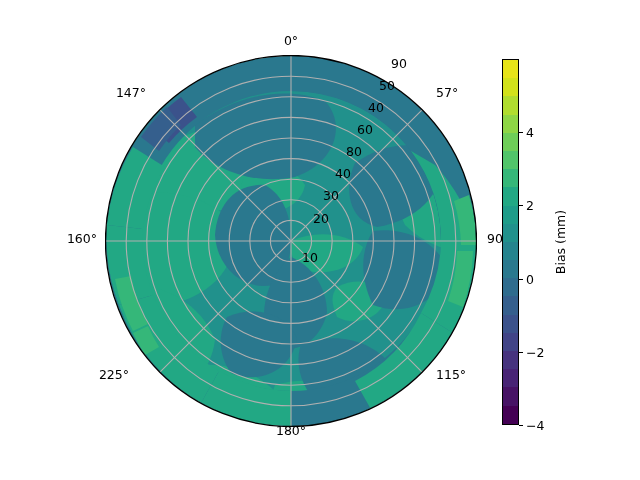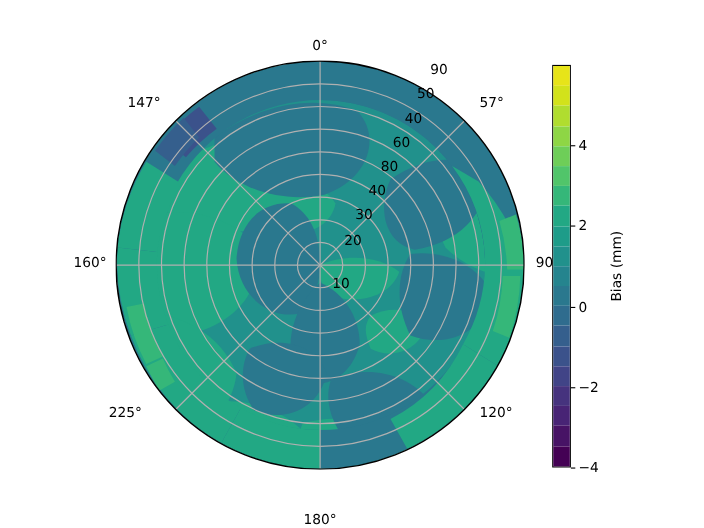--- a/index.html
+++ b/index.html
@@ -22,21 +22,21 @@
   #polar-svg{position:absolute;left:0;top:0;width:372px;height:372px;}
 
   
   .ang-label{
     position:absolute;font-size:12.5px;color:#000;white-space:nowrap;
   }
   .ang-0  {left:186px;top:-22px;transform:translateX(-50%);}
   .ang-45 {left:331px;top:30px;}
   .ang-90 {left:382px;top:176px;}
   .ang-135{left:331px;top:312px;}
-  .ang-180{left:186px;top:368px;transform:translateX(-50%);margin-top:41px;}
+  .ang-180{left:186px;top:368px;transform:translateX(-50%);}
   .ang-225{left:24px;top:312px;transform:translateX(-100%);}
   .ang-270{left:-8px;top:176px;transform:translateX(-100%);}
   .ang-315{left:41px;top:30px;transform:translateX(-100%);}
 
   
   .rad-label{
     position:absolute;font-size:12.5px;color:#000;
     transform:translate(-50%,-50%);white-space:nowrap;
   }
 
@@ -142,21 +142,21 @@
         <line x1="55.2" y1="55.2" x2="316.8" y2="316.8"></line>
         <line x1="316.8" y1="55.2" x2="55.2" y2="316.8"></line>
       </g>
 
       <circle cx="186" cy="186" r="185.5" fill="none" stroke="#000000" stroke-width="1.3"></circle>
     </svg>
 
     <div class="ang-label ang-0">0°</div>
     <div class="ang-label ang-45">57°</div>
     <div class="ang-label ang-90">90</div>
-    <div class="ang-label ang-135">120°</div>
+    <div class="ang-label ang-135">115°</div>
     <div class="ang-label ang-180">180°</div>
     <div class="ang-label ang-225">225°</div>
     <div class="ang-label ang-270">160°</div>
     <div class="ang-label ang-315">147°</div>
 
     <div id="radial-label-host">
         <div class="rad-label" style="left: 205px; top: 202px;">10</div>
         <div class="rad-label" style="left: 216px; top: 163px;">20</div>
         <div class="rad-label" style="left: 226px; top: 140px;">30</div>
         <div class="rad-label" style="left: 238px; top: 118px;">40</div>

